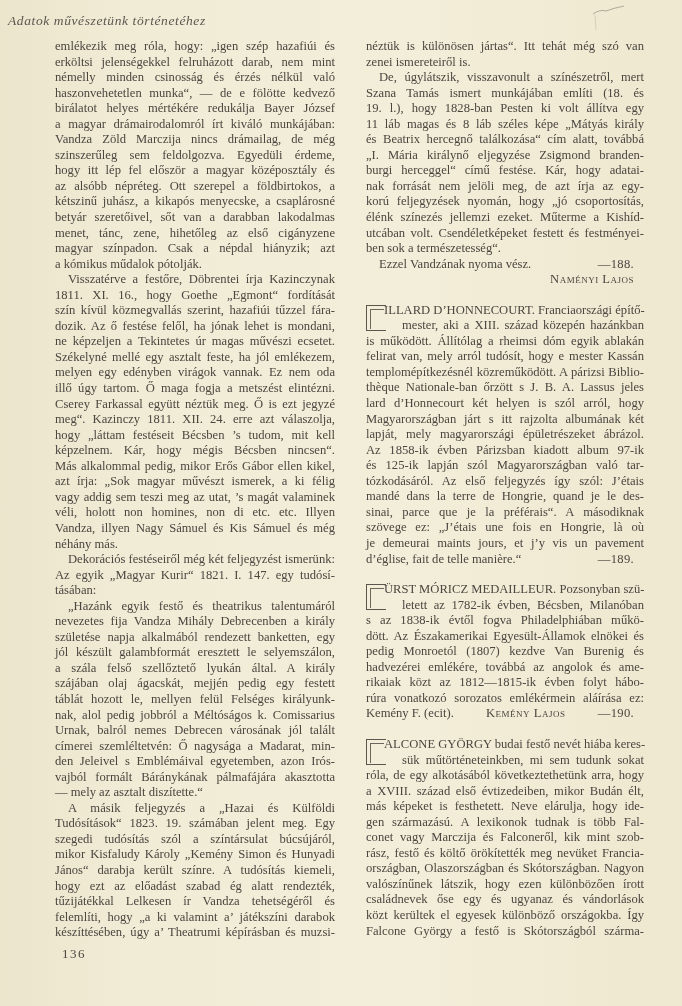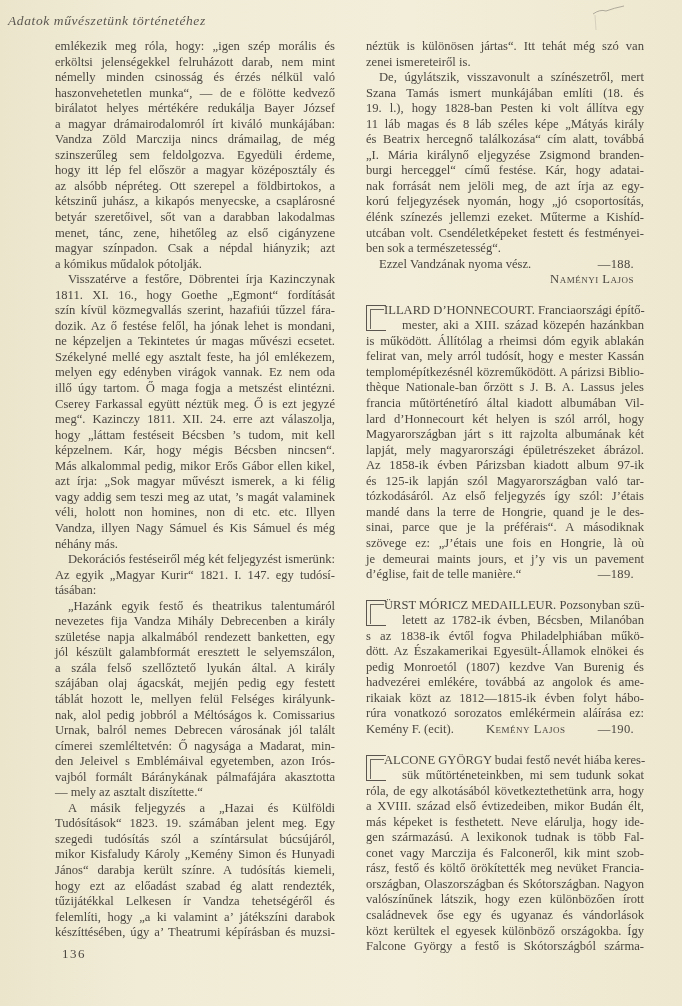--- a/index.html
+++ b/index.html
@@ -64,21 +64,21 @@
 <div class="page">
 
   <svg class="margin-mark" viewBox="0 0 40 30">
     <path d="M5 10 Q12 5 18 7 Q26 4 36 2" stroke="#9d988c" stroke-width="0.8" fill="none"></path>
     <path d="M7 11 L8 26" stroke="#c9c3b1" stroke-width="0.7" fill="none"></path>
   </svg>
 
   <div class="running-head">Adatok művészetünk történetéhez</div>
 
   <div class="col col-left" id="left-col">
-      <span class="ln">emlékezik meg róla, hogy: „igen szép morális és</span>
+      <span class="ln">emlékezik meg róla, hogy: „igen szép hazafiúi és</span>
       <span class="ln">erköltsi jelenségekkel felruházott darab, nem mint</span>
       <span class="ln">némelly minden csinosság és érzés nélkül való</span>
       <span class="ln">haszonvehetetlen munka“, — de e fölötte kedvező</span>
       <span class="ln">birálatot helyes mértékére redukálja Bayer József</span>
       <span class="ln">a magyar drámairodalomról írt kiváló munkájában:</span>
       <span class="ln">Vandza Zöld Marczija nincs drámailag, de még</span>
       <span class="ln">szinszerűleg sem feldolgozva. Egyedüli érdeme,</span>
       <span class="ln">hogy itt lép fel először a magyar középosztály és</span>
       <span class="ln">az alsóbb népréteg. Ott szerepel a földbirtokos, a</span>
       <span class="ln">kétszinű juhász, a kikapós menyecske, a csaplárosné</span>
@@ -160,21 +160,20 @@
       <span class="dropcap">
           <span class="dropcap-inner"></span>
         </span>
       <span class="ln dc-first">ILLARD D’HONNECOURT. Franciaországi építő-</span>
       <span class="ln dc-second">mester, aki a XIII. század közepén hazánkban</span>
       <div id="entry-0-lines">
           <span class="ln">is működött. Állítólag a rheimsi dóm egyik ablakán</span>
           <span class="ln">felirat van, mely arról tudósít, hogy e mester Kassán</span>
           <span class="ln">templomépítkezésnél közreműködött. A párizsi Biblio-</span>
           <span class="ln">thèque Nationale-ban őrzött s J. B. A. Lassus jeles</span>
-          <span class="ln">francia műtörténetíró által kiadott albumában Vil-</span>
           <span class="ln">lard d’Honnecourt két helyen is szól arról, hogy</span>
           <span class="ln">Magyarországban járt s itt rajzolta albumának két</span>
           <span class="ln">lapját, mely magyarországi épületrészeket ábrázol.</span>
           <span class="ln">Az 1858-ik évben Párizsban kiadott album 97-ik</span>
           <span class="ln">és 125-ik lapján szól Magyarországban való tar-</span>
           <span class="ln">tózkodásáról. Az első feljegyzés így szól: J’étais</span>
           <span class="ln">mandé dans la terre de Hongrie, quand je le des-</span>
           <span class="ln">sinai, parce que je la préférais“. A másodiknak</span>
           <span class="ln">szövege ez: „J’étais une fois en Hongrie, là où</span>
           <span class="ln">je demeurai maints jours, et j’y vis un pavement</span>

